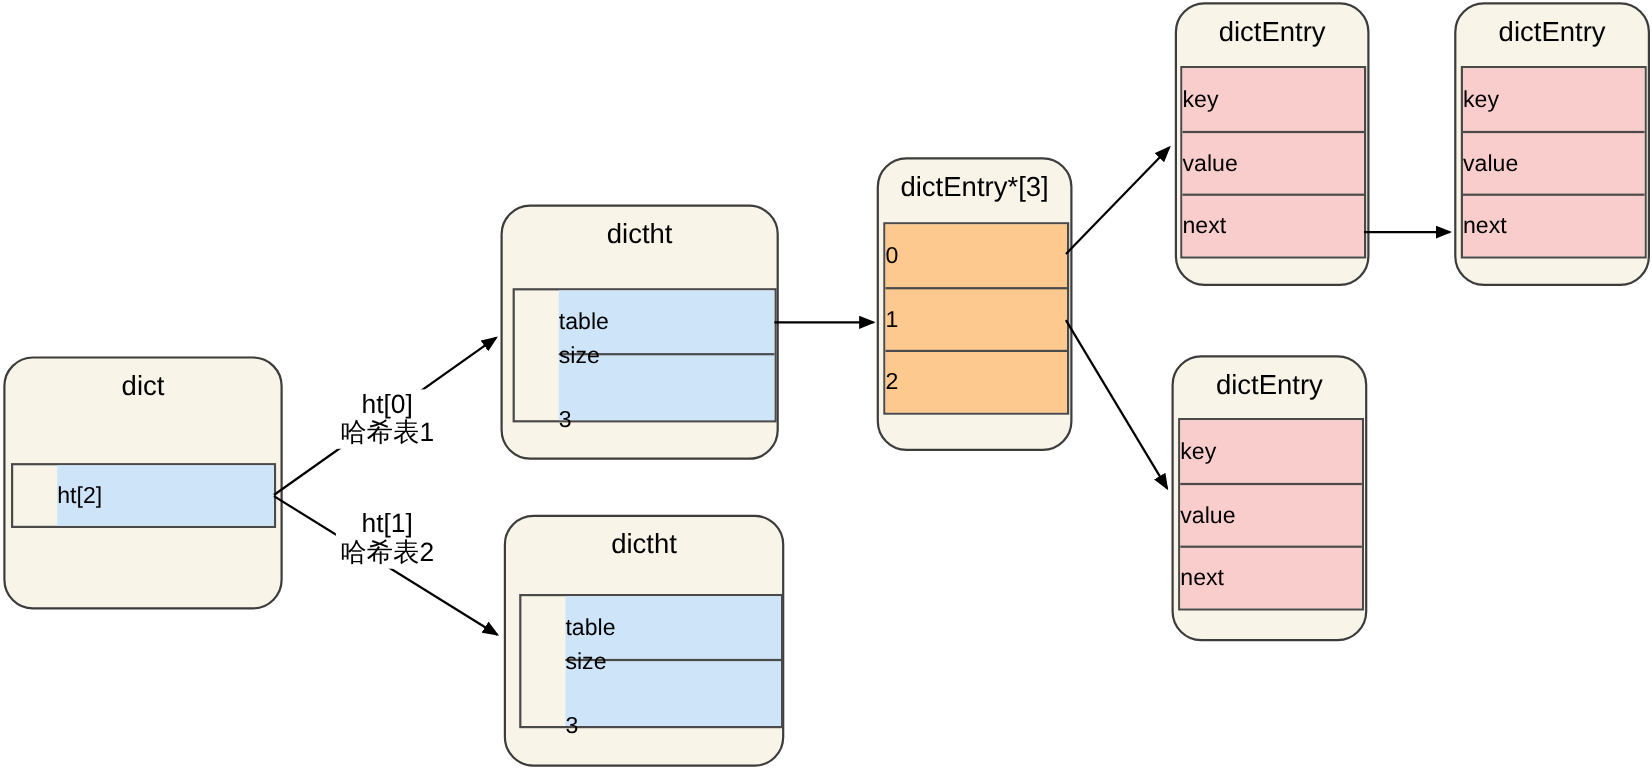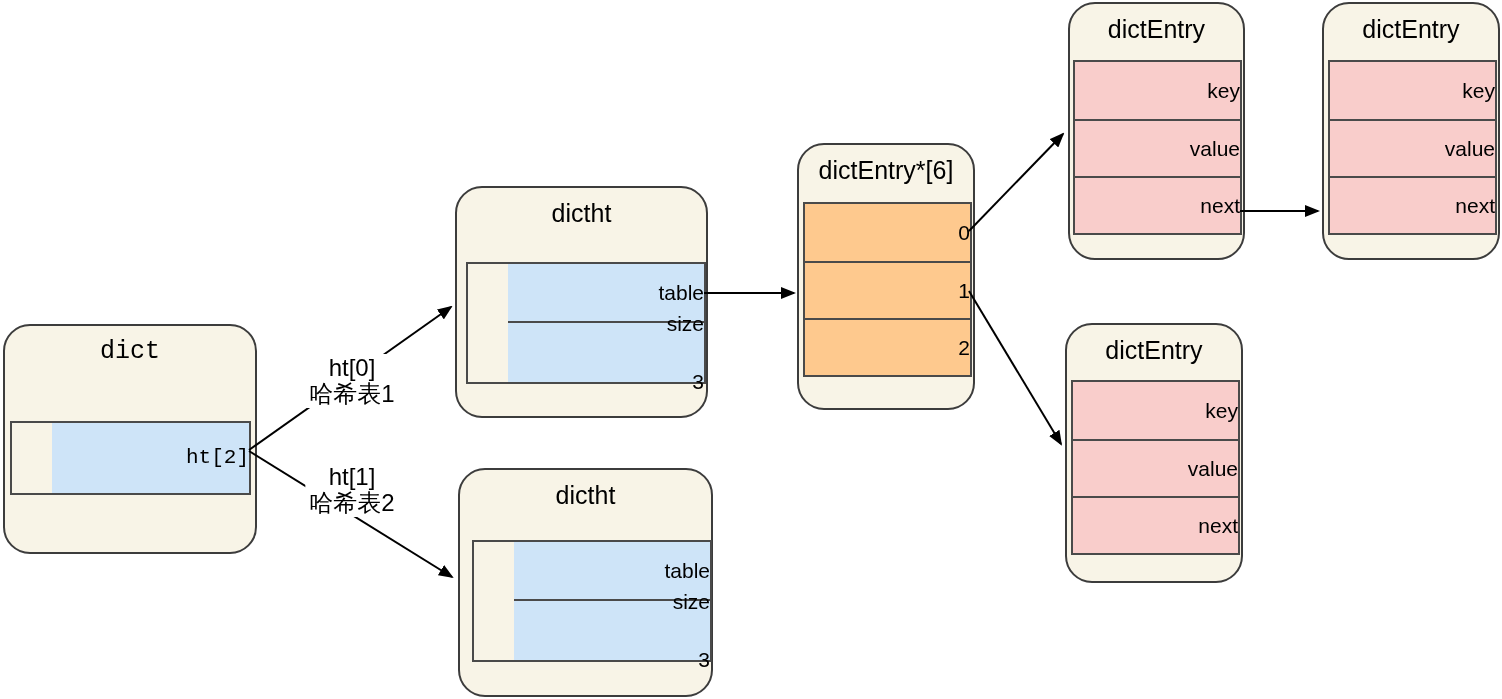--- a/index.html
+++ b/index.html
@@ -42,36 +42,36 @@
     color: var(--ink);
     white-space: nowrap;
   }
   .cellstack {
     position: absolute;
     border: 2px solid var(--cell-border);
   }
   .cell {
     display: flex;
     flex-direction: column;
-    align-items: flex-end;
+    align-items: flex-start;
     justify-content: center;
     font-size: 21px;
     line-height: 26px;
     text-align: center;
     height: 57px;
   }
   .cell + .cell { border-top: 2px solid var(--cell-border); }
   .cell.blue   { background: var(--blue); margin-left: 40px; }
   .cell.orange { background: var(--orange); }
   .cell.pink   { background: var(--pink); }
 
   
-  #n-dict    { left: 3px;    top: 324px; width: 254px; height: 230px; font-family: Liberation Mono, monospace; }
+  #n-dict    { left: 3px;    top: 324px; width: 254px; height: 230px; }
   #n-dict .cellstack    { left: 5px;  top: 95px; width: 241px; }
-  #n-dict .cell { height: 70px; padding-left: 16px; }
+  #n-dict .cell { height: 55px; }
 
   #n-dictht1 { left: 455px;  top: 186px; width: 253px; height: 232px; }
   #n-dictht1 .cellstack { left: 9px;  top: 74px; width: 240px; }
 
   #n-dictht2 { left: 458px;  top: 468px; width: 255px; height: 229px; }
   #n-dictht2 .cellstack { left: 12px; top: 70px; width: 240px; }
 
   .cell.tall { height: 61px; gap: 32px; }
 
   #n-array   { left: 797px;  top: 143px; width: 178px; height: 267px; }
@@ -146,21 +146,21 @@
         <span>table</span>
       </div>
       <div class="cell blue tall">
         <span>size</span>
         <span>3</span>
       </div>
     </div>
   </div>
 
   <div class="node" id="n-array">
-    <div class="node-title">dictEntry*[6]</div>
+    <div class="node-title">dictEntry*[3]</div>
     <div class="cellstack">
       <div class="cell orange">
         <span>0</span>
       </div>
       <div class="cell orange">
         <span>1</span>
       </div>
       <div class="cell orange">
         <span>2</span>
       </div>

